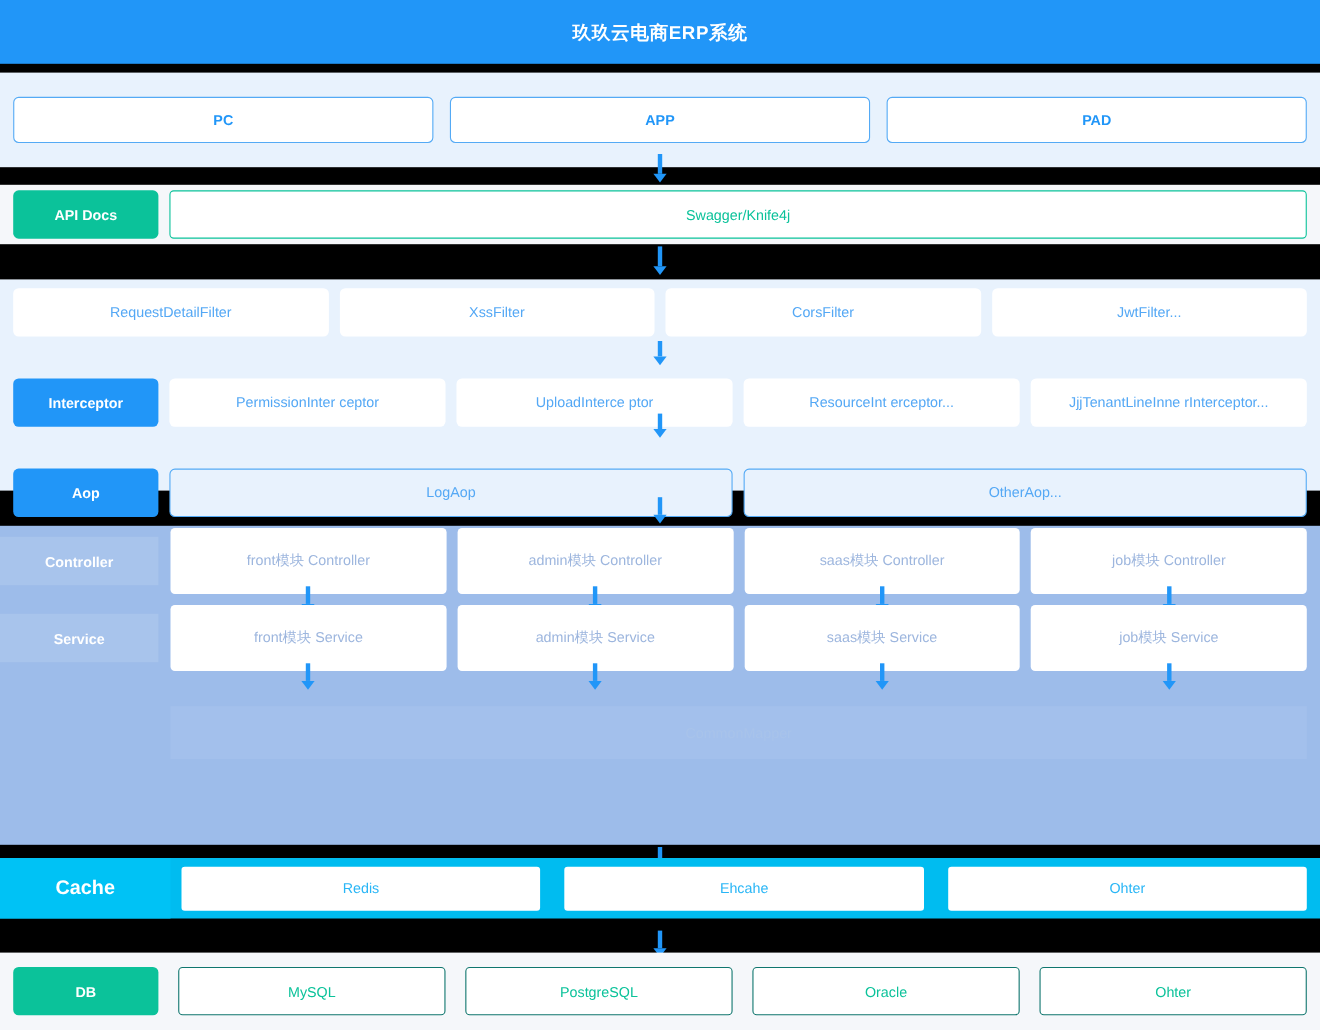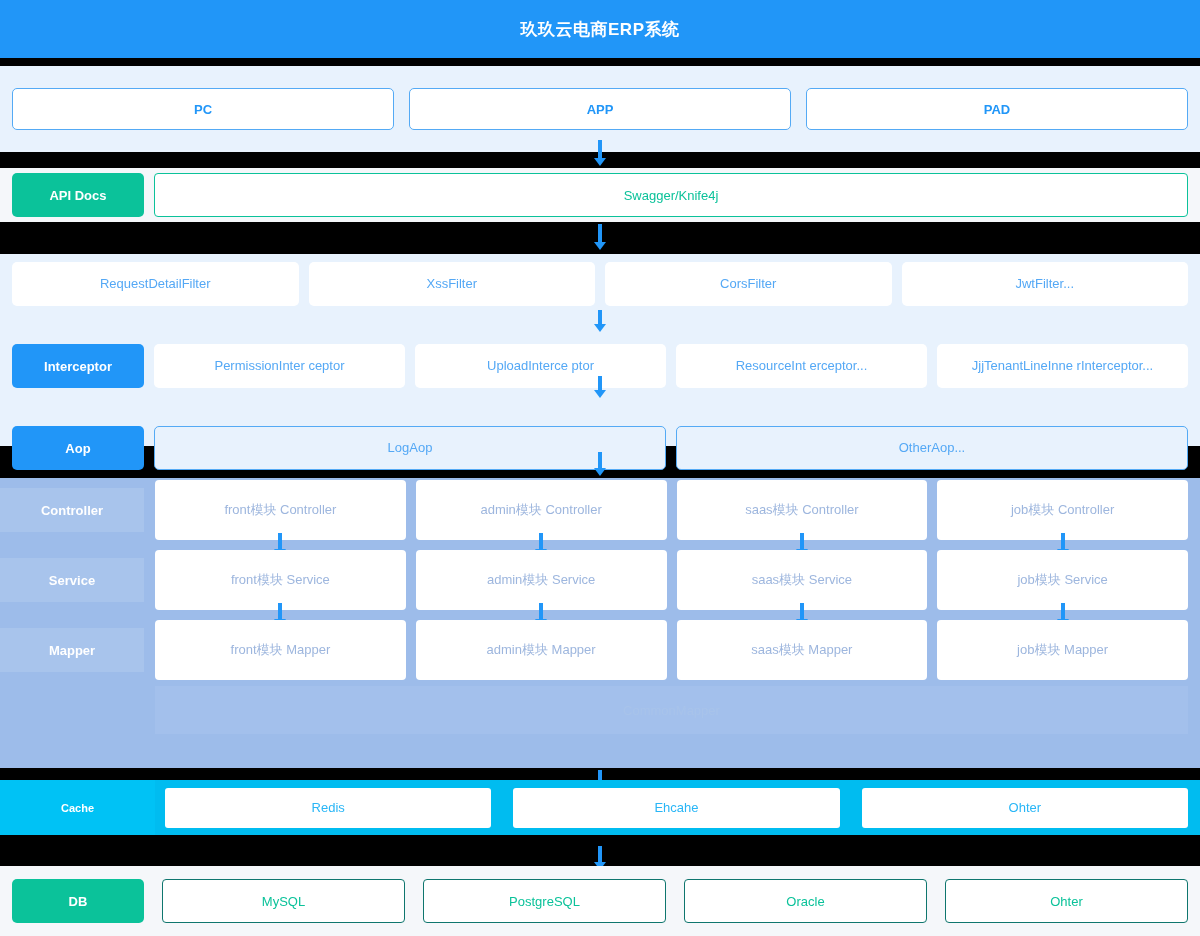--- a/index.html
+++ b/index.html
@@ -145,21 +145,21 @@
   .cache-band {
     top: 780px; height: 55px;
     background: #00bcf0;
     display: flex; align-items: center;
     padding: 0 0 0 0;
   }
   .cache-label {
     width: 155px; flex: 0 0 155px; height: 55px;
     background: #00c2f5;
     display: flex; align-items: center; justify-content: center;
-    color: #ffffff; font-size: 11px; font-weight: bold;
+    color: #ffffff; font-size: 18px; font-weight: bold;
   }
   .cache-cells { flex: 1; display: flex; gap: 22px; padding: 0 12px 0 10px; }
   .cache-cell {
     flex: 1; height: 40px;
     background: #ffffff;
     border-radius: 3px;
     display: flex; align-items: center; justify-content: center;
     color: #29b6f6; font-size: 13px;
   }
 
@@ -322,29 +322,20 @@
           </div>
         </div>
       <div class="slot">
           <div class="small-arrow">
             <div class="shaft"></div>
             <div class="head"></div>
           </div>
         </div>
     </div>
 
-    <div class="biz-row">
-      <div class="biz-label">Mapper</div>
-      <div class="biz-cells">
-        <div class="biz-cell">front模块 Mapper</div>
-        <div class="biz-cell">admin模块 Mapper</div>
-        <div class="biz-cell">saas模块 Mapper</div>
-        <div class="biz-cell">job模块 Mapper</div>
-      </div>
-    </div>
 
     <div class="biz-common">CommonMapper</div>
   </div>
 
   <div class="arrow" style="top:770px;">
     <div class="shaft" style="height:16px;"></div>
       <div class="head"></div>
   </div>
 
   <div class="band cache-band">

